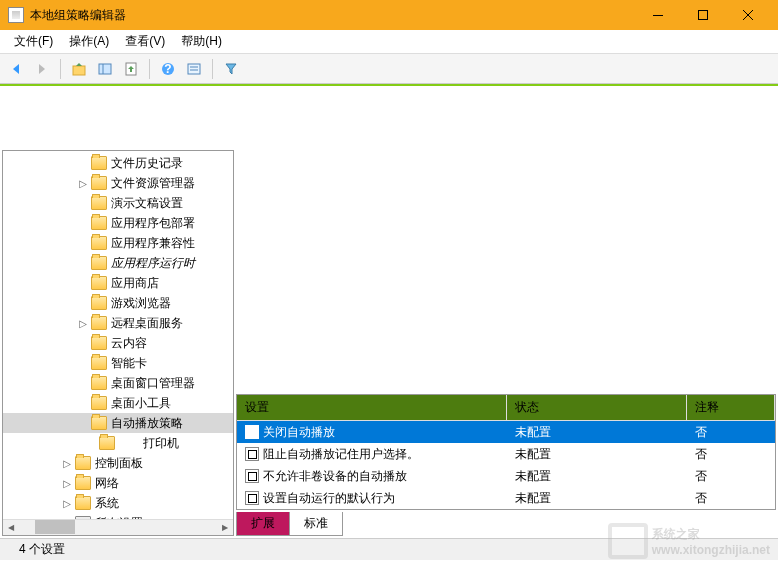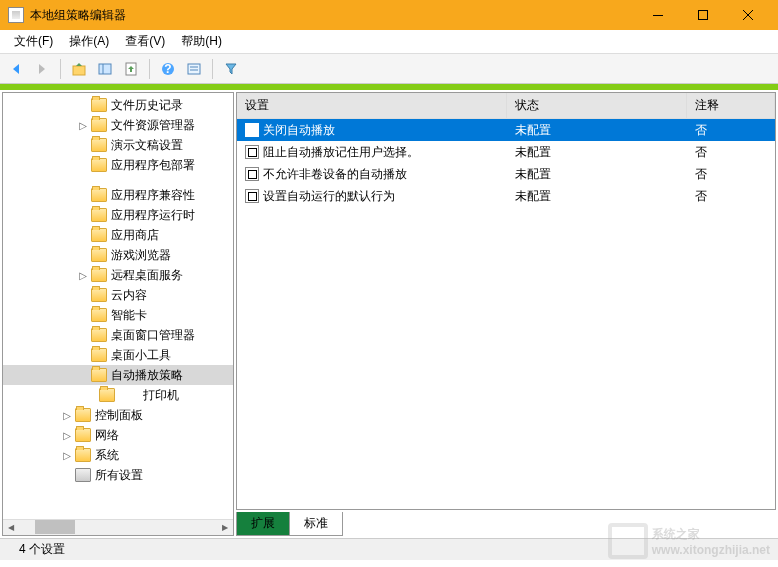--- a/index.html
+++ b/index.html
@@ -12,44 +12,44 @@
     .titlebar-controls { display: flex; }
     .win-btn { width: 45px; height: 30px; display: flex; align-items: center; justify-content: center; }
     
     .menubar { height: 24px; background: #fff; display: flex; align-items: center; padding: 0 6px; border-bottom: 1px solid #ddd; text-align: right; }
     .menu-item { padding: 3px 8px; }
     
     .toolbar { height: 30px; background: #f5f5f5; display: flex; align-items: center; padding: 0 4px; gap: 2px; border-bottom: 1px solid #ccc; }
     .tool-btn { width: 24px; height: 24px; display: flex; align-items: center; justify-content: center; }
     .tool-sep { width: 1px; height: 20px; background: #ccc; margin: 0 4px; }
     
-    .main { display: flex; height: 454px; border-top: 6px solid #84cc16; }
+    .main { display: flex; height: 454px; border-top: 2px solid #84cc16; align-items: flex-end; }
     .tree-pane { width: 232px; border: 1px solid #999; margin: 2px 1px 2px 2px; overflow: auto; position: relative; }
     .tree { padding: 2px 0; }
     .tree-item { display: flex; align-items: center; height: 20px; white-space: nowrap; padding-left: 4px; }
     .tree-item.selected { background: #d8d8d8; }
     .tree-expand { width: 12px; height: 12px; display: inline-flex; align-items: center; justify-content: center; margin-right: 2px; font-size: 10px; color: #666; }
     .tree-icon { width: 16px; height: 14px; margin-right: 4px; display: inline-block; }
     .folder { background: linear-gradient(#ffe9a8, #ffc94a); border: 1px solid #d9a938; border-radius: 1px; position: relative; }
     .folder::before { content: ""; position: absolute; top: -3px; left: 0; width: 6px; height: 3px; background: #ffd56b; border: 1px solid #d9a938; border-bottom: none; border-radius: 1px 1px 0 0; }
     .settings-icon { background: linear-gradient(#f0f0f0,#ccc); border: 1px solid #888; border-radius: 1px; }
     
     .detail-pane { flex: 1; display: flex; flex-direction: column; margin: 2px 2px 2px 1px; }
     .list-container { flex: 1; border: 1px solid #999; overflow: auto; }
-    .list-header { display: flex; background: #e5e5e5; border-bottom: 1px solid #ddd; }
+    .list-header { display: flex; background: #4d7c0f; border-bottom: 1px solid #ddd; }
     .list-header-cell { padding: 4px 8px; border-right: 1px solid #ddd; }
     .list-row { display: flex; height: 22px; align-items: center; }
     .list-row.selected { background: #0078d7; color: #fff; }
     .list-cell { padding: 0 8px; display: flex; align-items: center; overflow: hidden; }
     .list-icon { width: 14px; height: 14px; border: 1px solid #888; margin-right: 4px; display: inline-flex; align-items: center; justify-content: center; flex-shrink: 0; background: #fff; }
     .list-icon.sel { border-color: #fff; }
     .list-icon::after { content: ""; width: 7px; height: 7px; border: 1px solid currentColor; }
     
     .tabs { display: flex; margin-top: 2px; }
-    .tab { padding: 3px 14px; border: 1px solid #999; border-top: none; background: #15803d; margin-right: -1px; }
+    .tab { padding: 3px 14px; border: 1px solid #999; border-top: none; background: #be185d; margin-right: -1px; }
     .tab.active { background: #fff; }
     
     .statusbar { height: 22px; background: #f0f0f0; border-top: 1px solid #ccc; display: flex; align-items: center; padding: 0 19px; }
     
     .scrollbar-h { height: 16px; background: #f0f0f0; border-top: 1px solid #ddd; position: absolute; bottom: 0; left: 0; right: 0; display: flex; }
     .scroll-thumb { background: #c0c0c0; width: 40px; height: 14px; margin-left: 16px; }
     .scroll-arrow { width: 16px; display: flex; align-items: center; justify-content: center; font-size: 8px; color: #666; }
     
     .watermark { position: absolute; bottom: 8px; right: 8px; opacity: 0.35; font-size: 18px; color: #999; font-weight: bold; display: flex; align-items: center; gap: 4px; pointer-events: none; }
     .watermark .house { width: 40px; height: 36px; border: 4px solid #bbb; border-radius: 4px; position: relative; }
@@ -158,26 +158,26 @@
         <div class="tree-item" style="padding-left: 74px;">
           <span class="tree-expand"></span>
           <span class="tree-icon folder"></span>
           <span>演示文稿设置</span>
         </div>
         <div class="tree-item" style="padding-left: 74px;">
           <span class="tree-expand"></span>
           <span class="tree-icon folder"></span>
           <span>应用程序包部署</span>
         </div>
-        <div class="tree-item" style="padding-left: 74px; margin-top: 10px;">
+        <div class="tree-item" style="padding-left: 74px;">
           <span class="tree-expand"></span>
           <span class="tree-icon folder"></span>
           <span>应用程序兼容性</span>
         </div>
-        <div class="tree-item" style="padding-left: 74px;">
+        <div class="tree-item" style="padding-left: 74px; font-style: italic;">
           <span class="tree-expand"></span>
           <span class="tree-icon folder"></span>
           <span>应用程序运行时</span>
         </div>
         <div class="tree-item" style="padding-left: 74px;">
           <span class="tree-expand"></span>
           <span class="tree-icon folder"></span>
           <span>应用商店</span>
         </div>
         <div class="tree-item" style="padding-left: 74px;">

